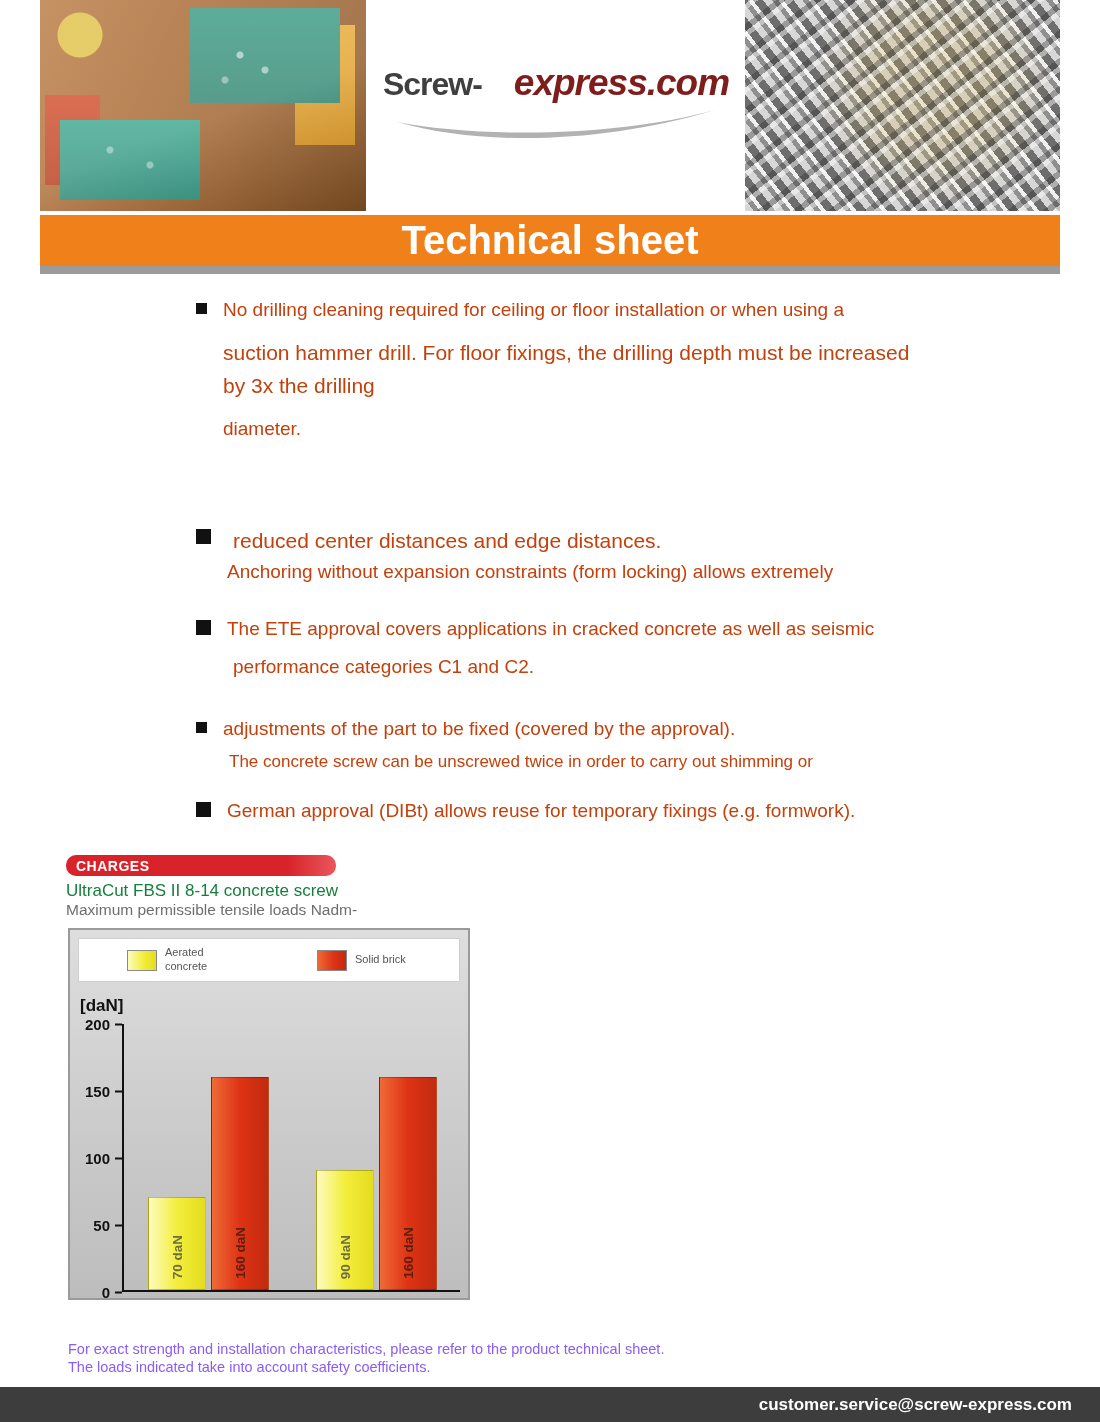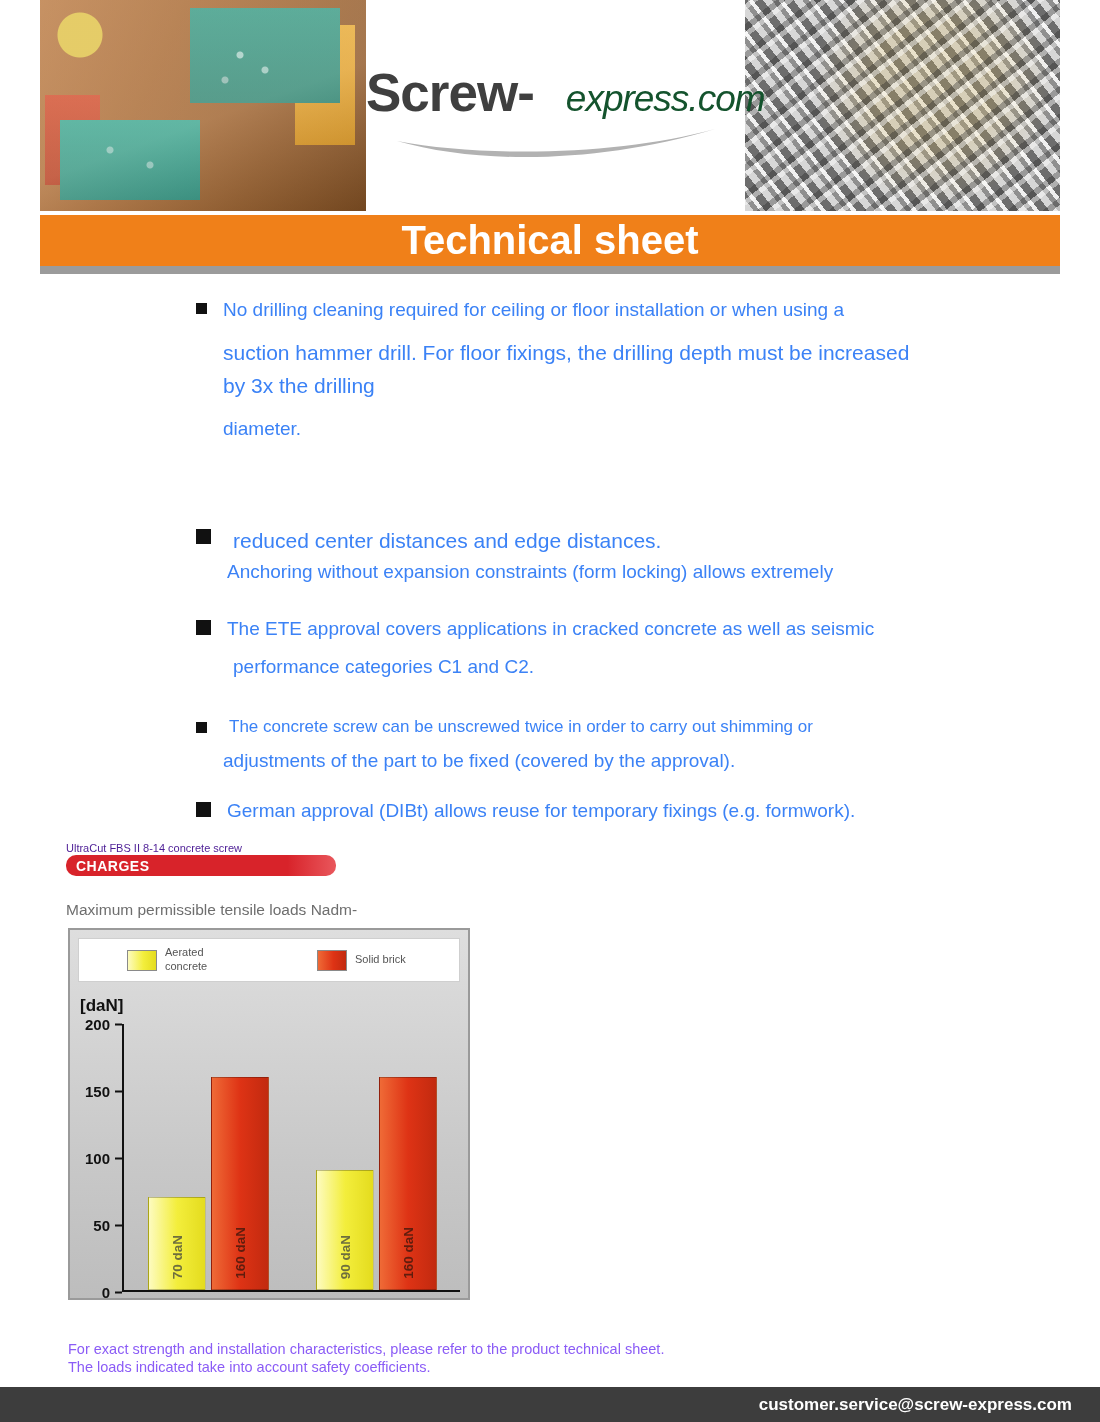--- a/index.html
+++ b/index.html
@@ -40,34 +40,34 @@
   }
   .photo-right::after {
     content:""; position:absolute; inset:0;
     background:
       repeating-linear-gradient(-38deg, rgba(255,255,255,.45) 0 5px, rgba(40,40,40,.35) 5px 11px, transparent 11px 22px),
       radial-gradient(circle at 60% 40%, rgba(212,180,90,.25) 0 60px, transparent 120px);
   }
 
   .logo-block { position:absolute; left:366px; top:62px; width:380px; text-align:center; }
   .logo-line { white-space:nowrap; }
-  .logo-prefix { font-size:53px; font-weight:bold; color:#3f3f3f; letter-spacing:-1px; }
-  .logo-suffix { font-size:37px; font-weight:normal; font-style:italic; color:#14532d; letter-spacing:-1px;margin-left:32px; }
+  .logo-prefix { font-size:32px; font-weight:bold; color:#3f3f3f; letter-spacing:-1px; }
+  .logo-suffix { font-size:37px; font-weight:bold; font-style:italic; color:#7f1d1d; letter-spacing:-1px;margin-left:32px; }
   .logo-swoosh { display:block; margin:2px auto 0 auto; }
 
   
   .banner-orange {
     position:absolute; top:215px; left:40px; right:40px; height:51px;
     background:#f08019; display:flex; align-items:center; justify-content:center;
   }
   .banner-title { color:#ffffff; font-size:40px; font-weight:bold; letter-spacing:0px; }
   .banner-gray { position:absolute; top:266px; left:40px; right:40px; height:8px; background:#9b9b9b; }
 
   
-  .bullets { position:absolute; top:296px; left:196px; width:740px; color:#3b82f6; }
+  .bullets { position:absolute; top:296px; left:196px; width:740px; color:#c2410c; }
   .bullet { display:flex; align-items:flex-start; }
   .bullet .marker { flex:0 0 auto; background:#111; margin-right:16px; }
   .marker.sm { width:11px; height:11px; margin-top:7px; }
   .marker.lg { width:15px; height:15px; margin-top:5px; }
   .bullet .lines { flex:1; }
   .bl { display:block; }
   .bl.lg { font-size:19px; line-height:1.45; }
   .bl.md { font-size:21px; line-height:1.6; }
   .bl.indent { padding-left:6px; }
   .b1 { margin-bottom:70px; }
@@ -80,21 +80,21 @@
   .b4 .bl { margin-bottom:8px; }
   .b4 .first { font-size:17px; }
 
   
   .charges-banner {
     position:absolute; top:855px; left:66px; width:270px; height:21px;
     background:linear-gradient(90deg,#d8232a 0 82%, #e9575c 100%);
     display:flex; align-items:center;border-radius:10px;
   }
   .charges-banner span { color:#fff; font-weight:bold; font-size:14px; padding-left:10px; letter-spacing:.5px; }
-  .charges-sub1 { position:absolute; top:842px; left:66px; font-size:11px; color:#4c1d95; }
+  .charges-sub1 { position:absolute; top:881px; left:66px; font-size:17px; color:#15803d; }
   .charges-sub2 { position:absolute; top:901px; left:66px; font-size:15.5px; color:#6e6e6e; }
 
   
   .chart-panel {
     position:absolute; top:928px; left:68px; width:402px;
     border:2px solid #9a9a9a; background:#fff; 
   }
   .chart-inner { background:linear-gradient(180deg,#dedede 0%, #c9c9c9 60%, #bdbdbd 100%); padding:8px 8px 6px 8px; }
   .legend {
     background:#fff; border:1px solid #cfcfcf; height:44px;
@@ -185,22 +185,22 @@
       <span class="marker lg"></span>
       <span class="lines">
         <span class="bl lg">The ETE approval covers applications in cracked concrete as well as seismic</span>
         <span class="bl lg indent">performance categories C1 and C2.</span>
       </span>
     </div>
 
     <div class="bullet b4">
       <span class="marker sm"></span>
       <span class="lines">
+        <span class="bl lg">adjustments of the part to be fixed (covered by the approval).</span>
         <span class="bl lg first indent">The concrete screw can be unscrewed twice in order to carry out shimming or</span>
-        <span class="bl lg">adjustments of the part to be fixed (covered by the approval).</span>
       </span>
     </div>
 
     <div class="bullet b5">
       <span class="marker lg"></span>
       <span class="lines">
         <span class="bl lg">German approval (DIBt) allows reuse for temporary fixings (e.g. formwork).</span>
       </span>
     </div>
 

